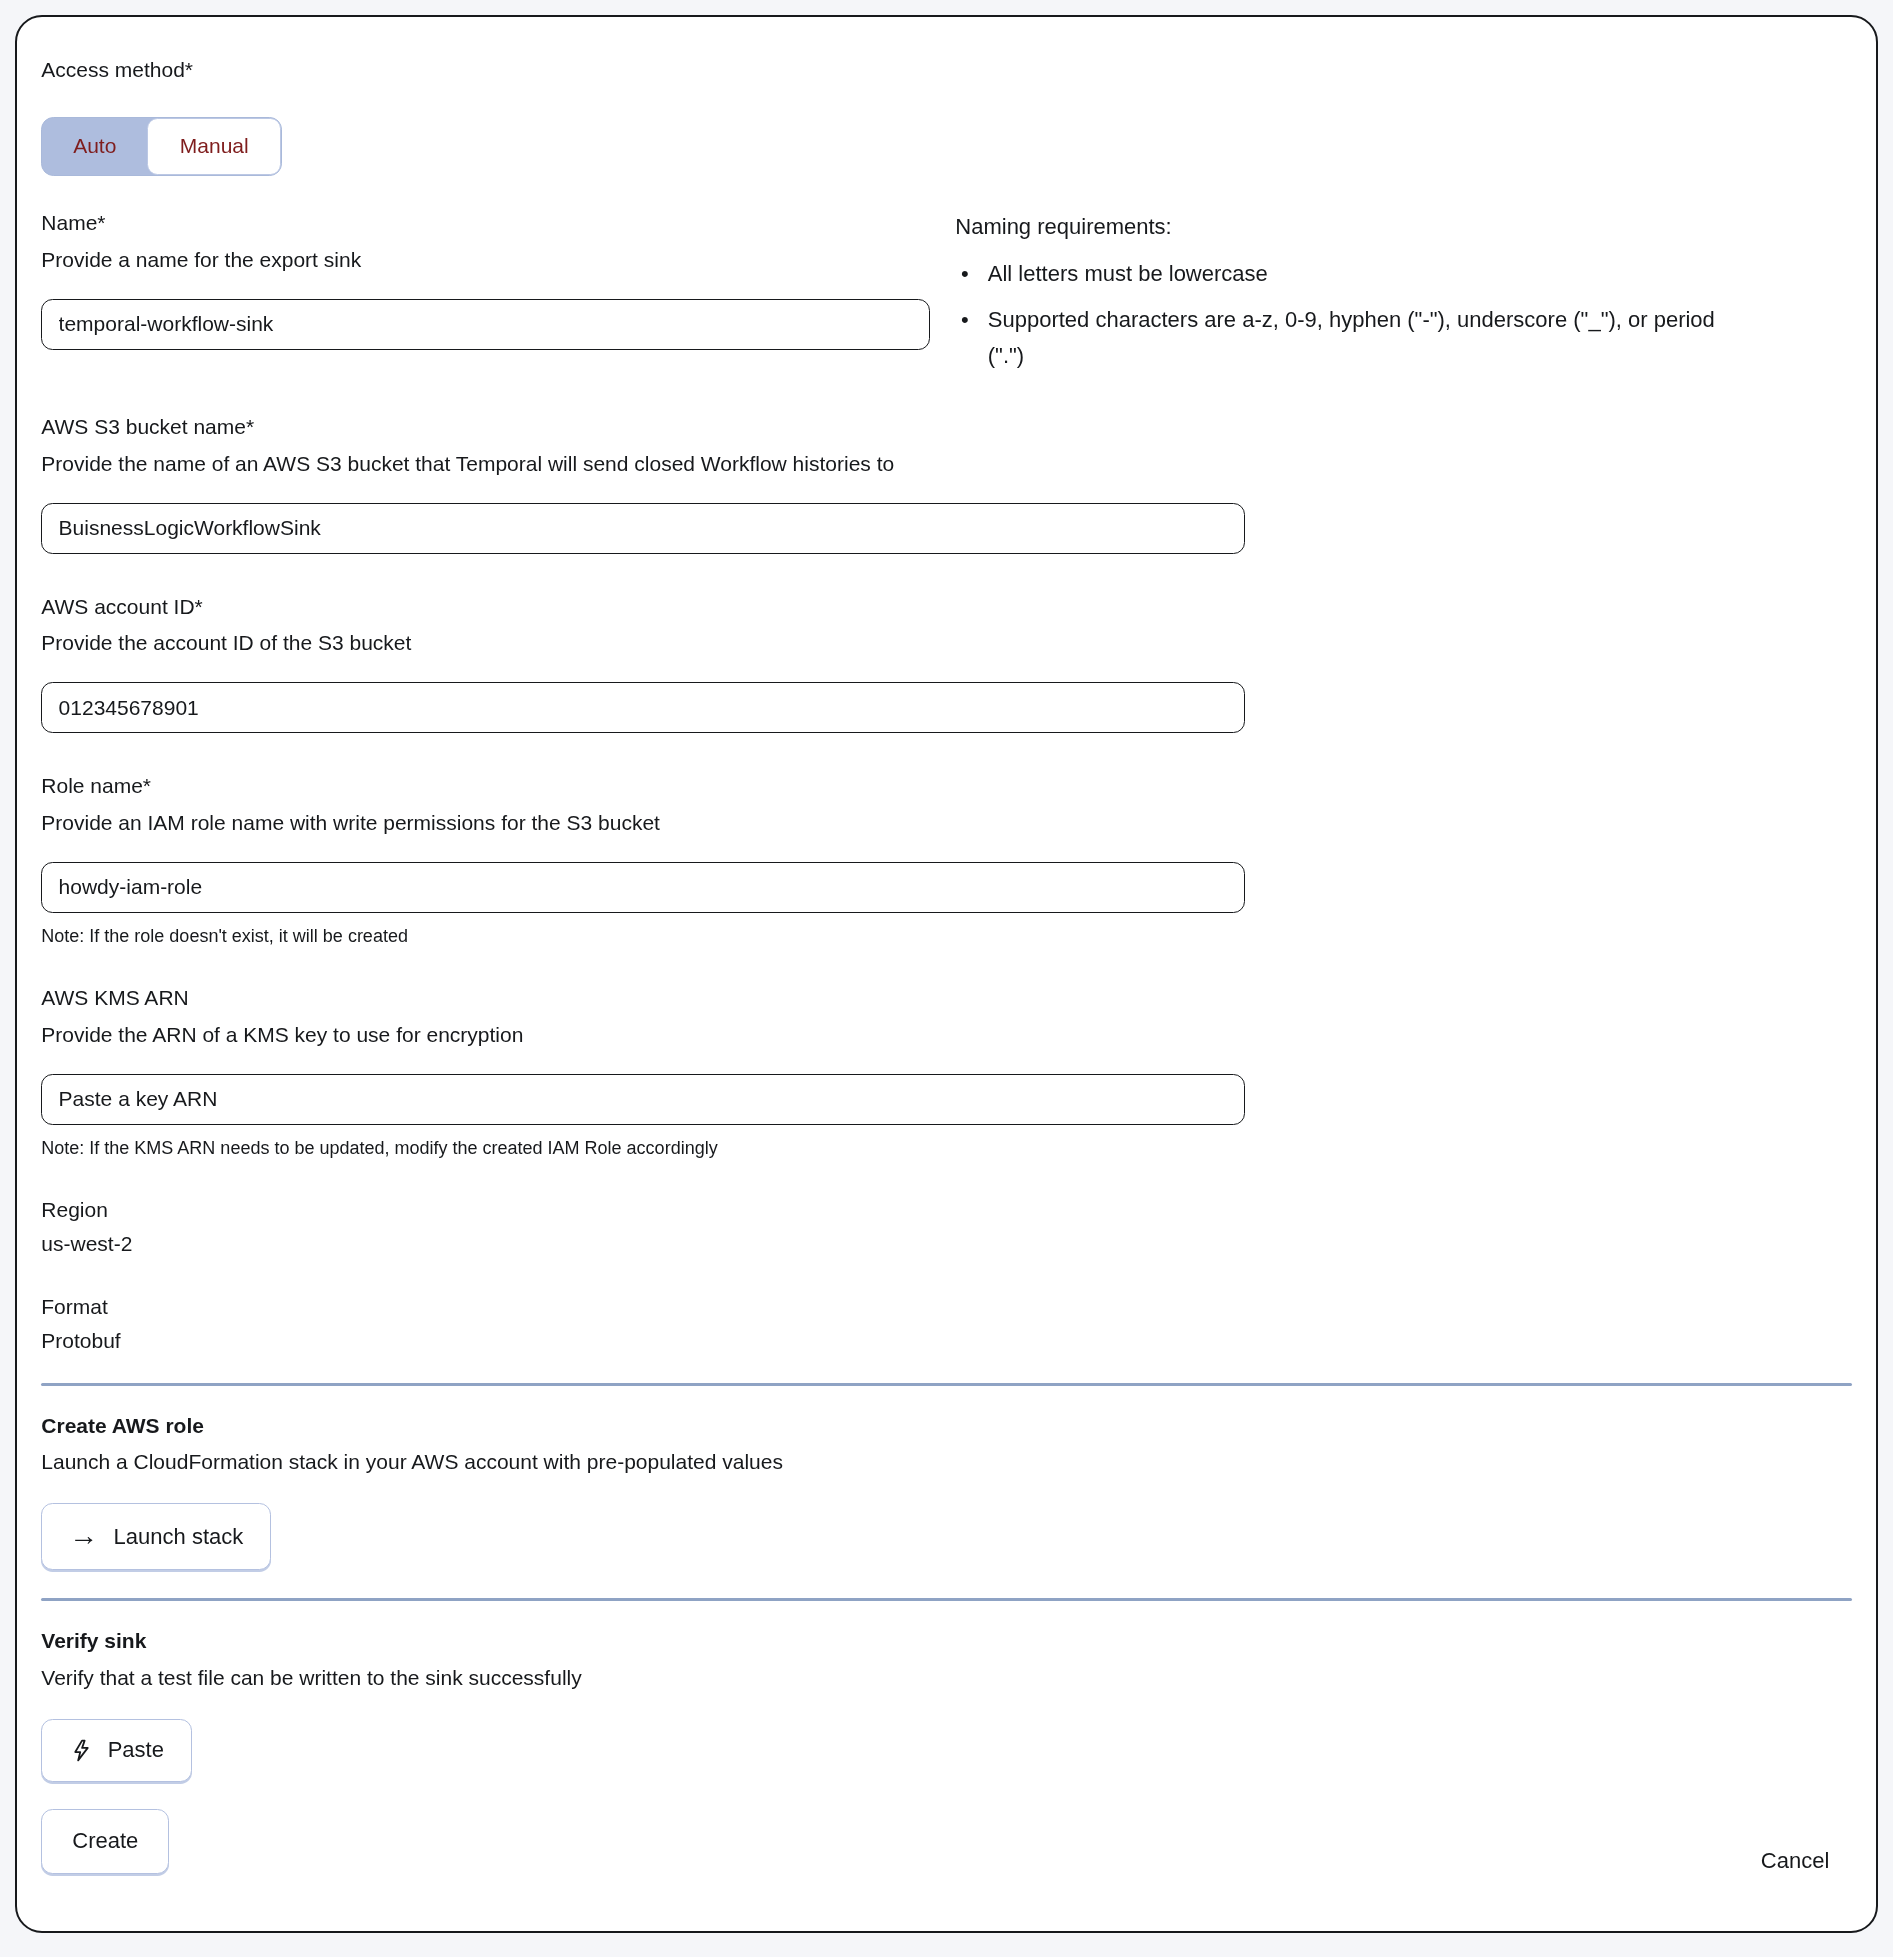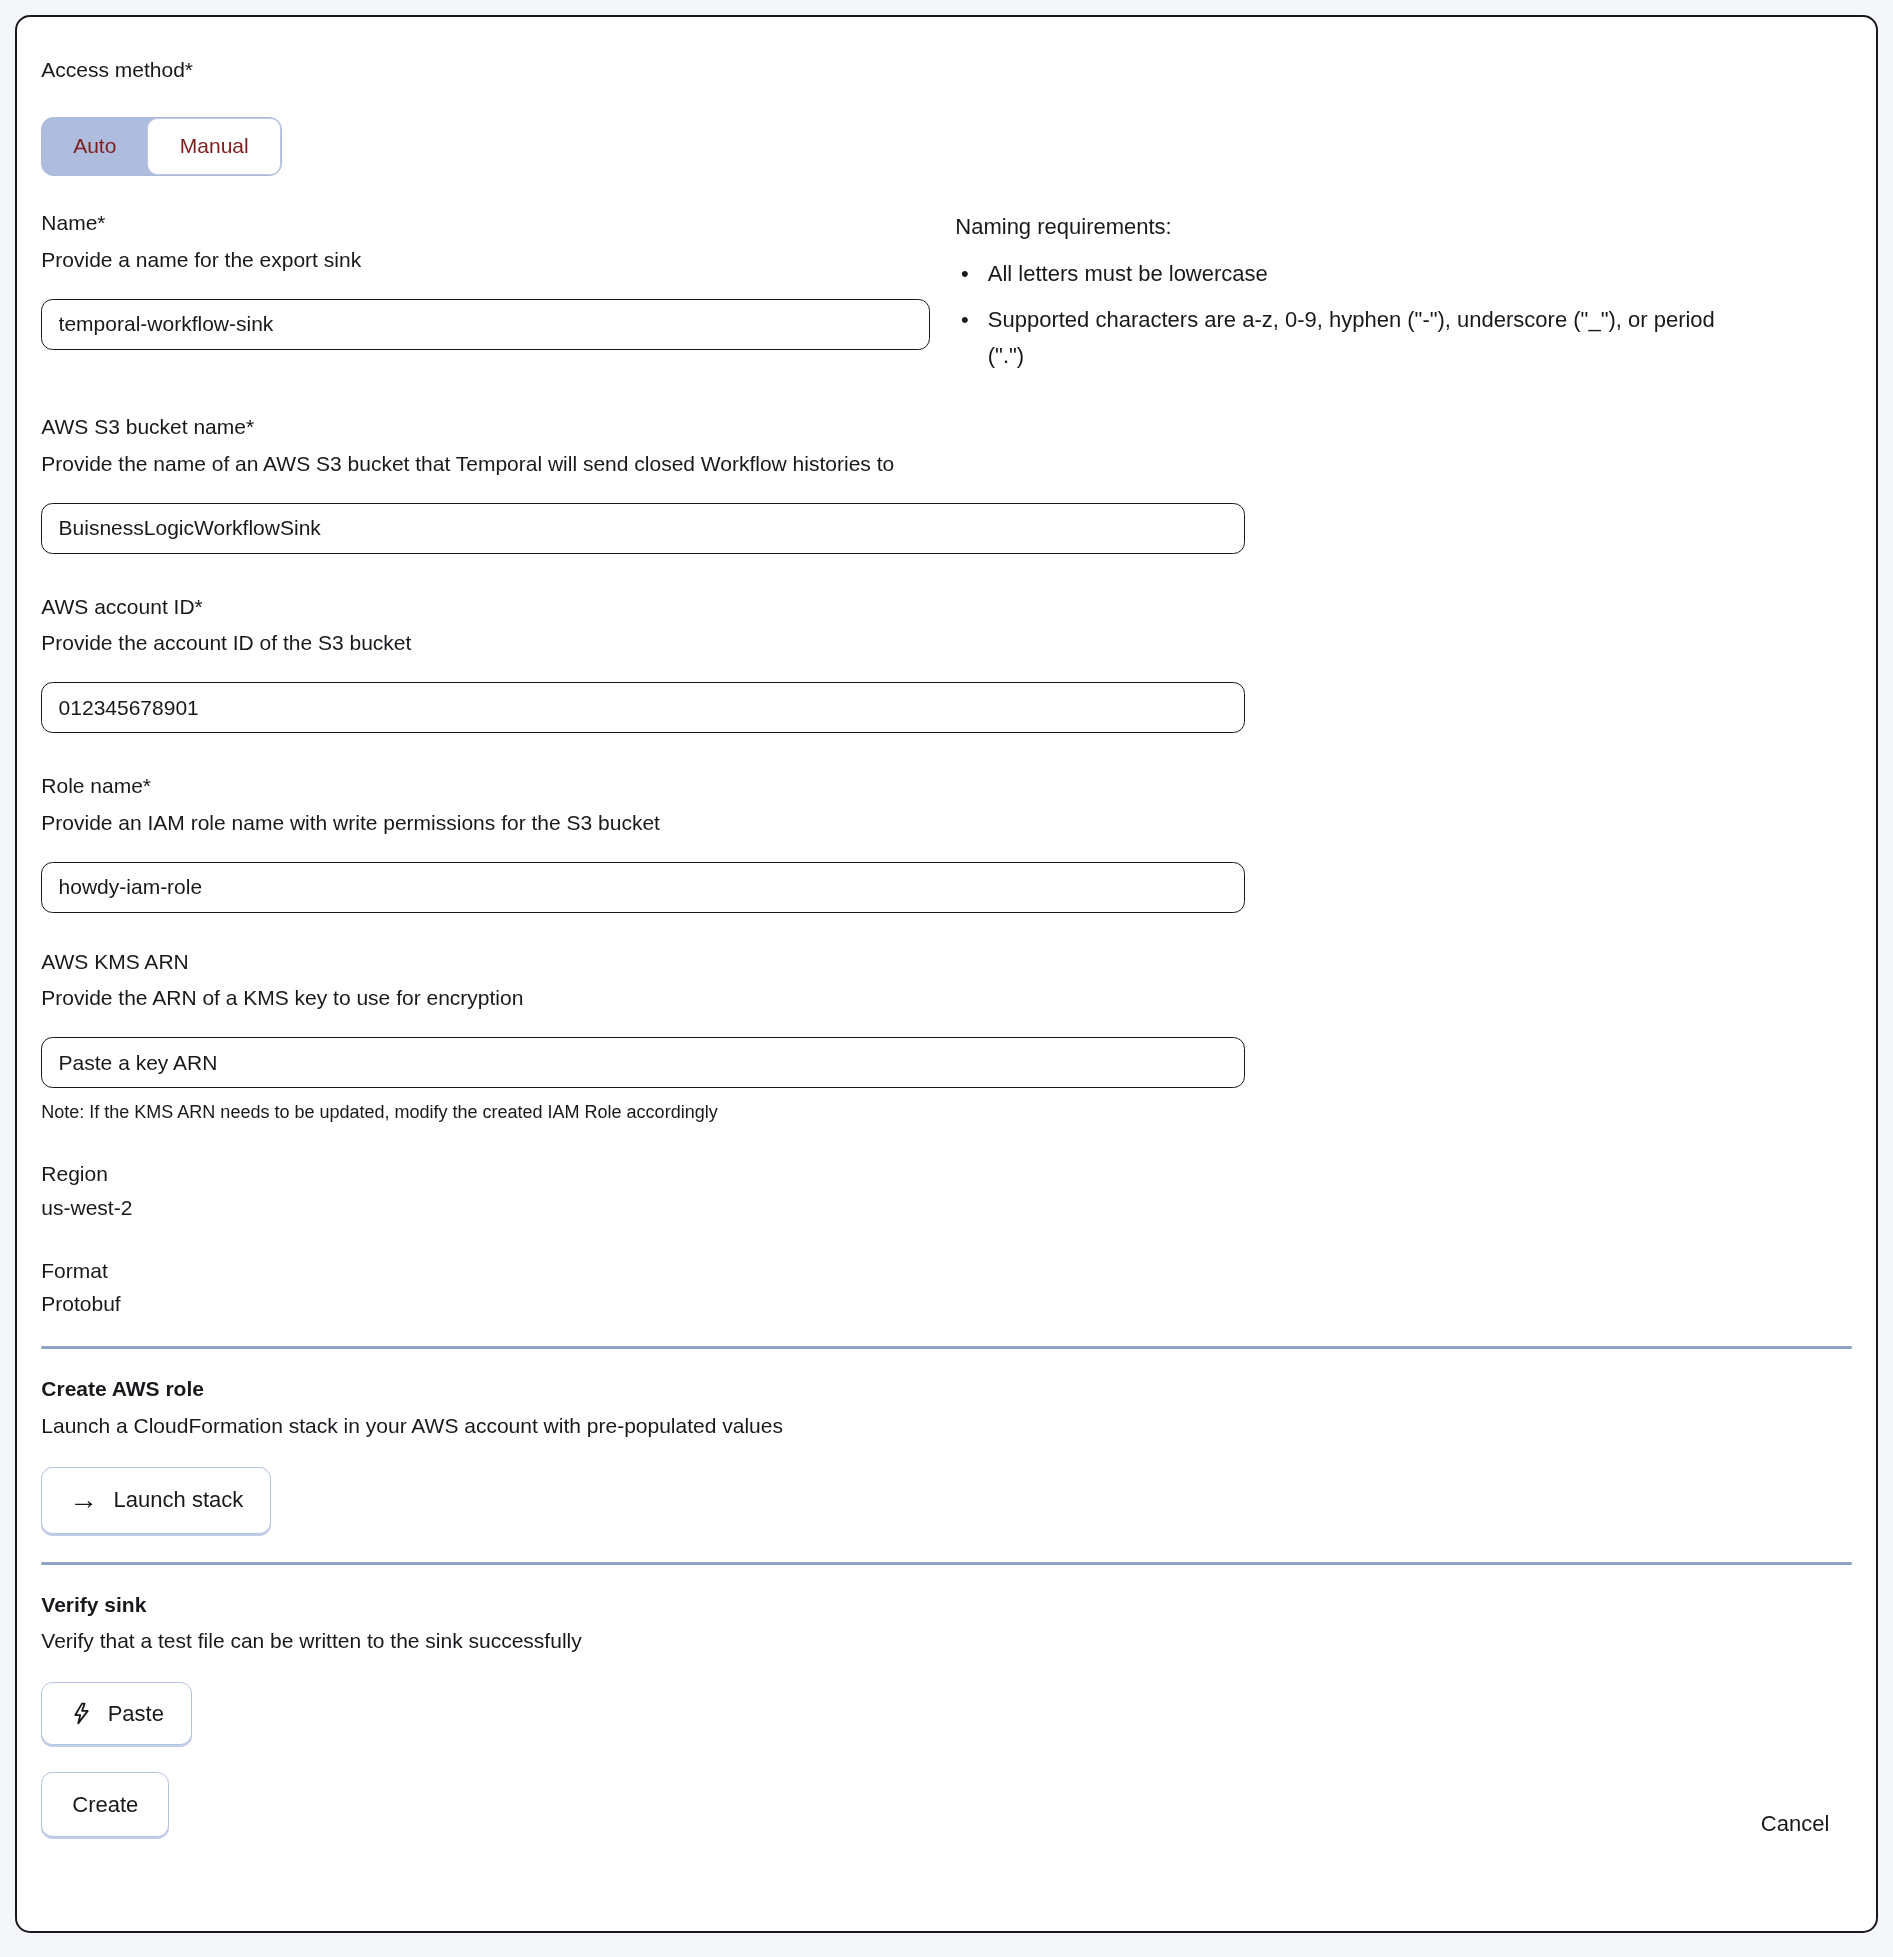--- a/index.html
+++ b/index.html
@@ -9,21 +9,21 @@
     font-family: "Liberation Sans", sans-serif;
     color: #17191c;
     overflow: hidden;
   }
   .card {
     position: absolute;
     left: 15.3px; top: 15.3px;
     width: 1863px; height: 1918px;
     background: #ffffff;
     border: 2.9px solid #17191c;
-    border-radius: 15px;
+    border-radius: 27px;
     padding: 38px 24px 29px 24px;
     overflow: hidden;
   }
   .label { font-size: 21px; line-height: 29px; }
   .desc  { font-size: 21px; line-height: 29px; margin-top: 7.6px; }
   .note  { font-size: 18px; line-height: 25px; margin-top: 11.5px; }
   .section-title { font-size: 21px; line-height: 29px; font-weight: 700; }
 
   
   .toggle {
@@ -141,20 +141,21 @@
   <div class="field">
     <div class="label">AWS account ID*</div>
     <div class="desc">Provide the account ID of the S3 bucket</div>
     <input type="text" class="text-input" value="012345678901" style="">
   </div>
 
   <div class="field">
     <div class="label">Role name*</div>
     <div class="desc">Provide an IAM role name with write permissions for the S3 bucket</div>
     <input type="text" class="text-input" value="howdy-iam-role" style="">
+    <div class="note">Note: If the role doesn't exist, it will be created</div>
   </div>
 
   <div class="field tight">
     <div class="label">AWS KMS ARN</div>
     <div class="desc">Provide the ARN of a KMS key to use for encryption</div>
     <input type="text" class="text-input" placeholder="Paste a key ARN" style="">
     <div class="note">Note: If the KMS ARN needs to be updated, modify the created IAM Role accordingly</div>
   </div>
 
   <div class="ro-block">

